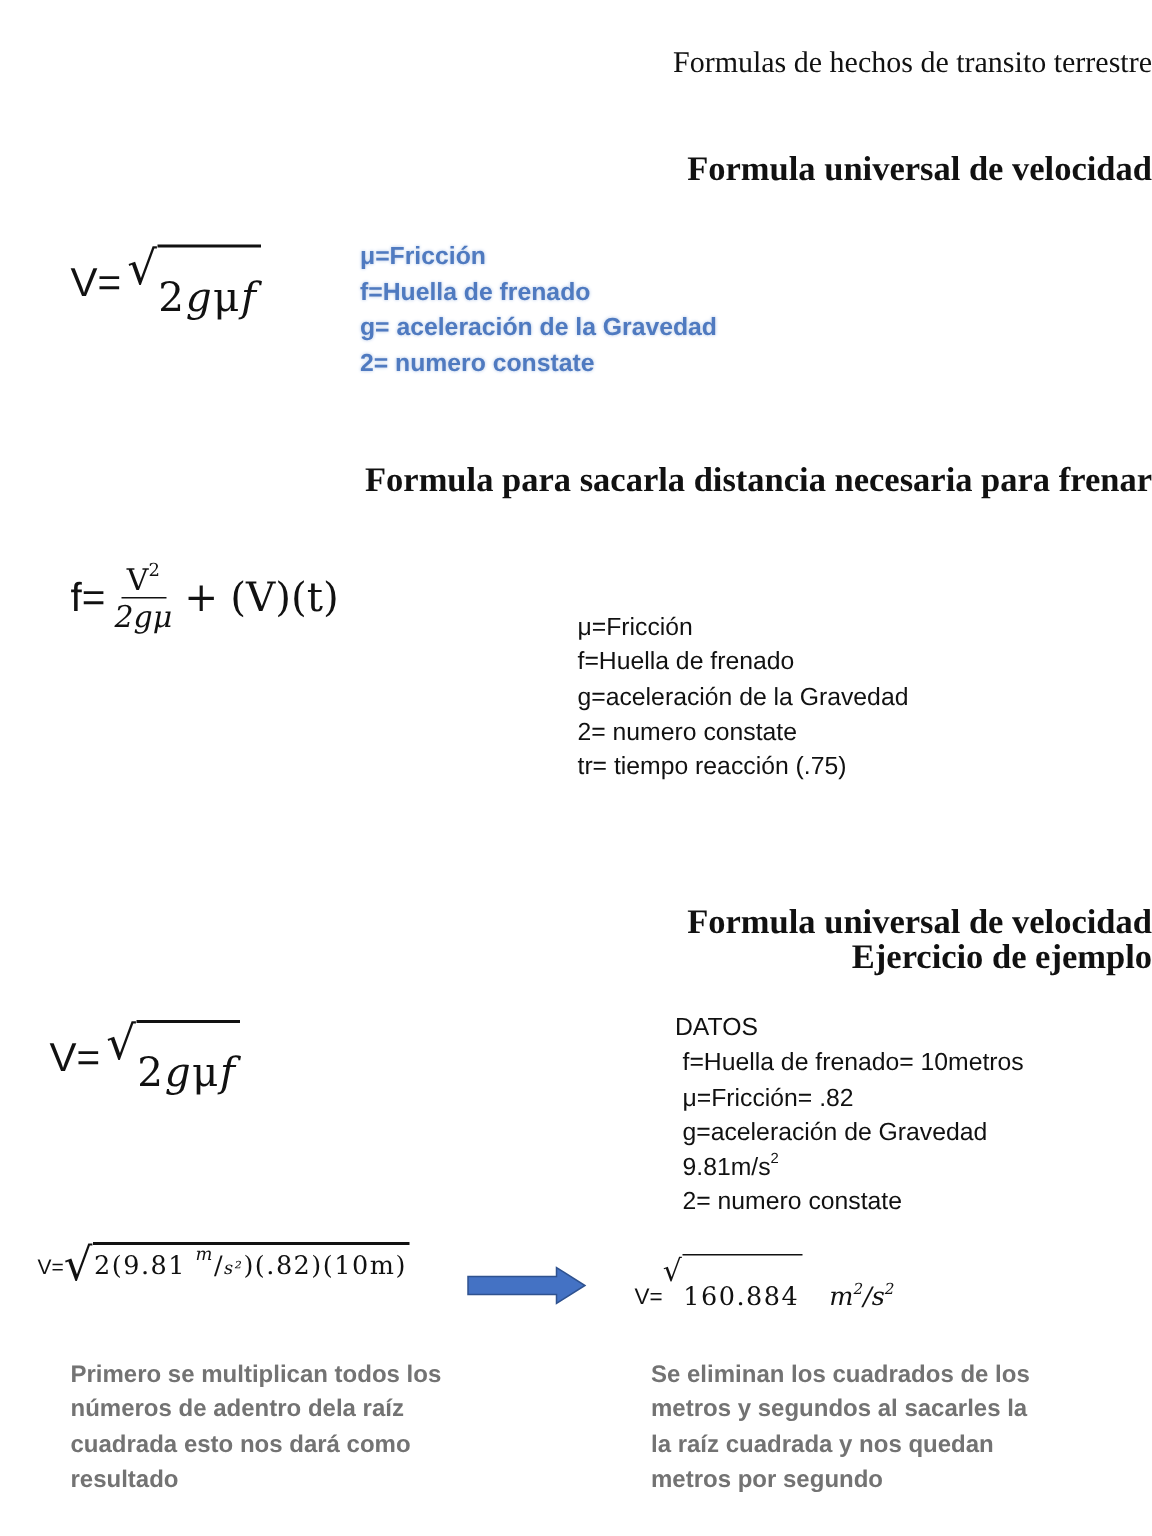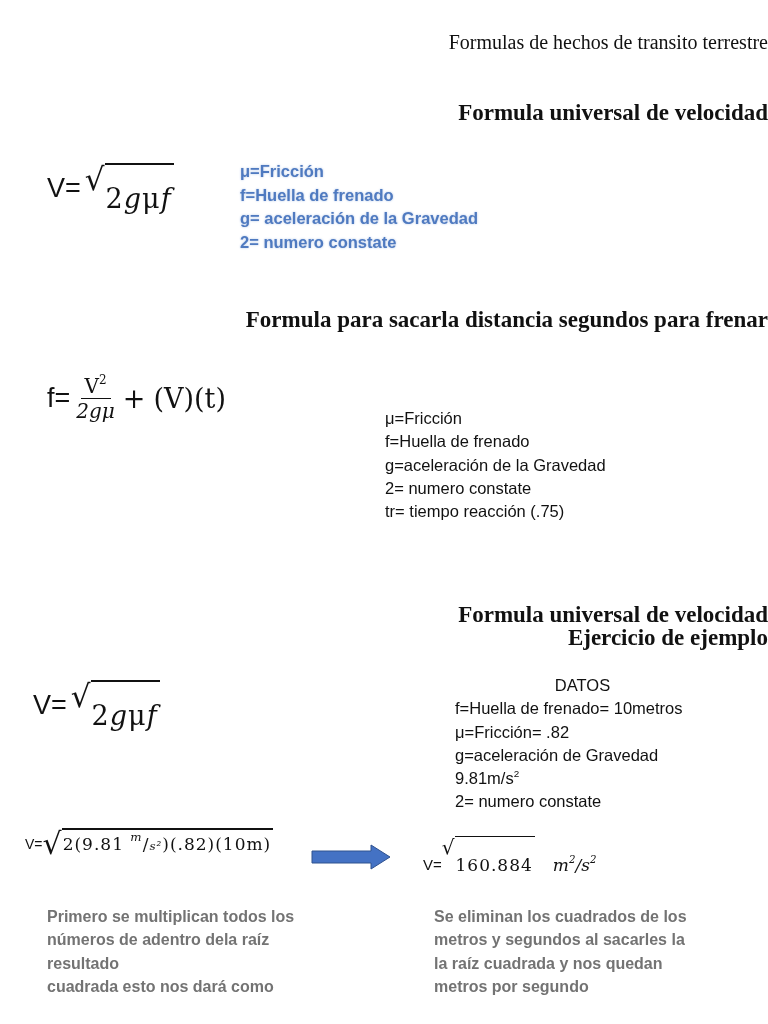--- a/index.html
+++ b/index.html
@@ -54,21 +54,21 @@
   </span>
 </div>
 
 <div class="abs sans blue-list" style="left:240px; top:160px;">
   <div>μ=Fricción</div>
   <div>f=Huella de frenado</div>
   <div>g= aceleración de la Gravedad</div>
   <div>2= numero constate</div>
 </div>
 
-<div class="abs center serif heading" style="top:307px;">Formula para sacarla distancia segundos para frenar</div>
+<div class="abs center serif heading" style="top:307px;">Formula para sacarla distancia necesaria para frenar</div>
 
 <div class="abs formula-big math" style="left:47px; top:374px;">
   <span class="lbl">f=</span>
   <span class="frac">
     <span class="num"><span>V</span><sup>2</sup></span>
     <span class="den">2gμ</span>
   </span>
   <span>+</span>
   <span style="margin-left:8px;">(V)(t)</span>
 </div>
@@ -88,21 +88,21 @@
 
 <div class="abs formula-big math" style="left:33px; top:680px;">
   <span class="lbl">V=</span>
   <span class="sqrt" style="margin-left:4px;">
     <span class="rad">√</span>
     <span class="body"><span class="up">2</span><span>g</span><span class="up">μ</span><span>f</span></span>
   </span>
 </div>
 
 <div class="abs sans black-list" style="left:455px; top:674px;">
-  <div style="text-align:center; width:265px; margin-left:-5px;">DATOS</div>
+  <div style="width:265px; margin-left:-5px;">DATOS</div>
   <div>f=Huella de frenado= 10metros</div>
   <div>μ=Fricción= .82</div>
   <div>g=aceleración de Gravedad</div>
   <div><span>9.81m/s</span><sup>2</sup></div>
   <div>2= numero constate</div>
 </div>
 
 <div class="abs small-formula math" style="left:25px; top:828px;">
   <span class="sans" style="font-size:14px; margin-bottom:6px;">V=</span>
   <span class="sqrt">
@@ -120,22 +120,22 @@
   <span class="sqrt">
     <span class="rad" style="font-size:20px;">√</span>
     <span class="body" style="border-top-width:1.5px;">160.884</span>
   </span>
   <span style="font-size:17px; font-style:italic;margin-left:18px;"><span>m</span><sup>2</sup><span>/s</span><sup>2</sup></span>
 </div>
 
 <div class="abs sans para" style="left:47px; top:905px;">
   <div>Primero se multiplican todos los</div>
   <div>números de adentro dela raíz</div>
+  <div>cuadrada esto nos dará como</div>
   <div>resultado</div>
-  <div>cuadrada esto nos dará como</div>
 </div>
 
 <div class="abs sans para" style="left:434px; top:905px;">
   <div>Se eliminan los cuadrados de los</div>
   <div>metros y segundos al sacarles la</div>
   <div>la raíz cuadrada y nos quedan</div>
   <div>metros por segundo</div>
 </div>
 
 </body></html>

